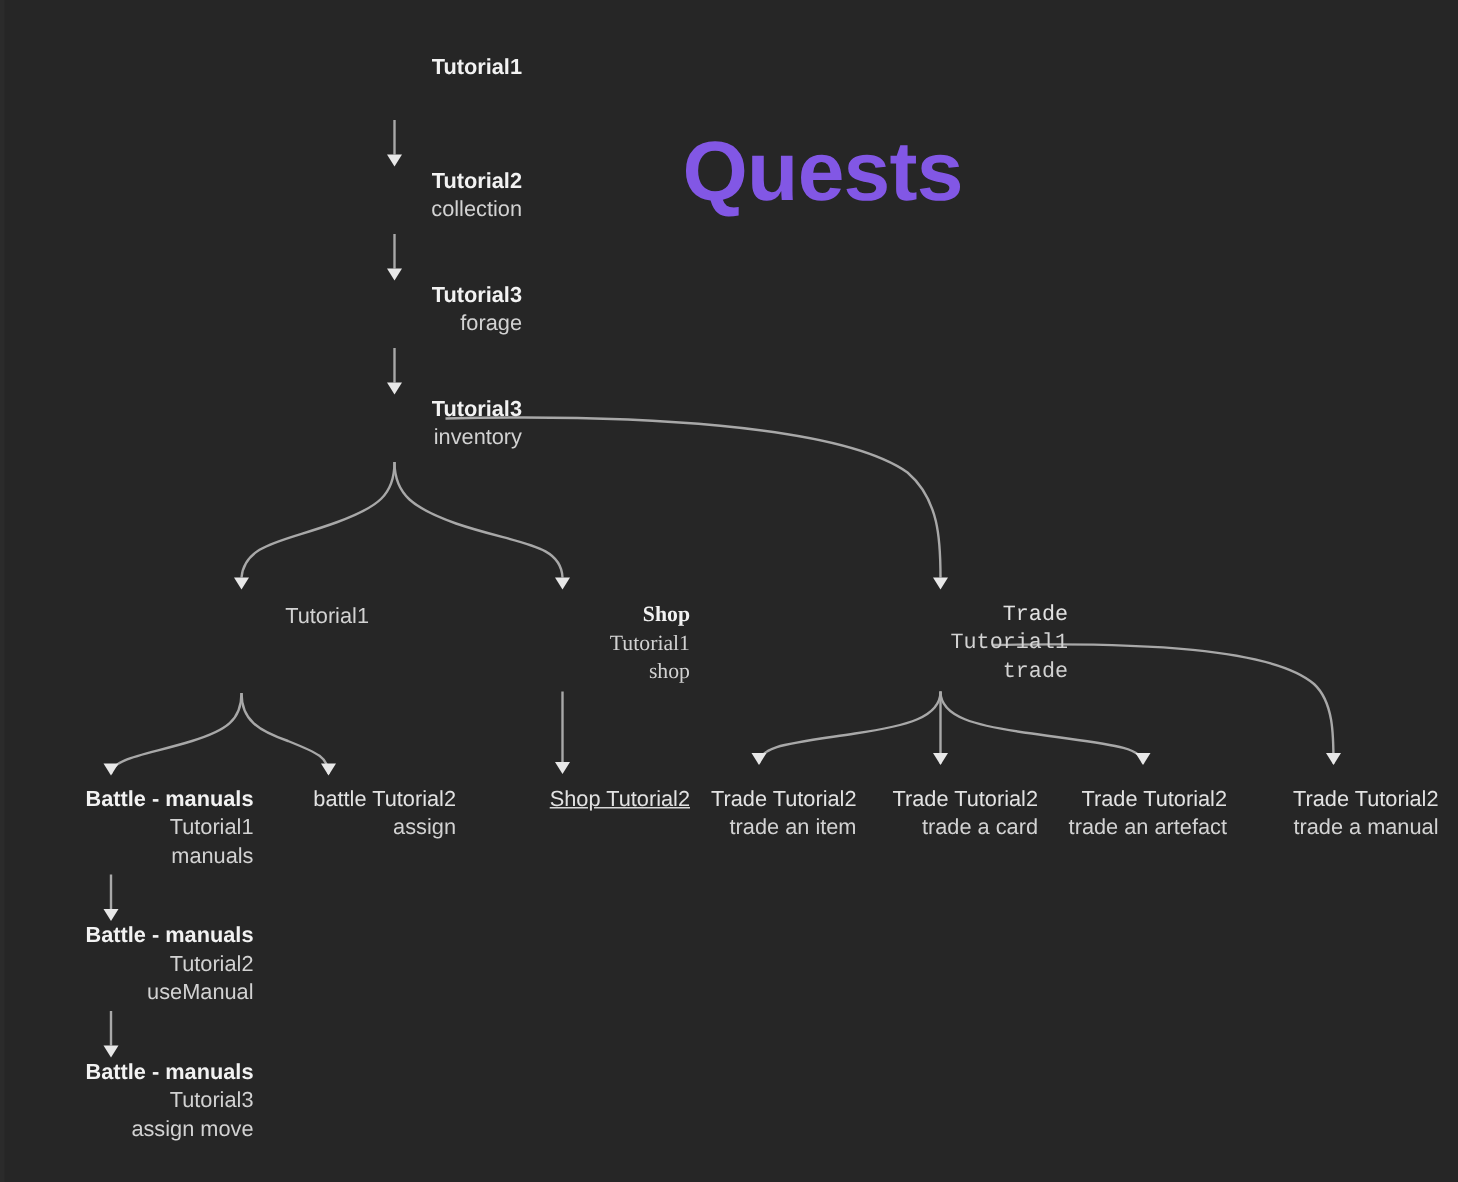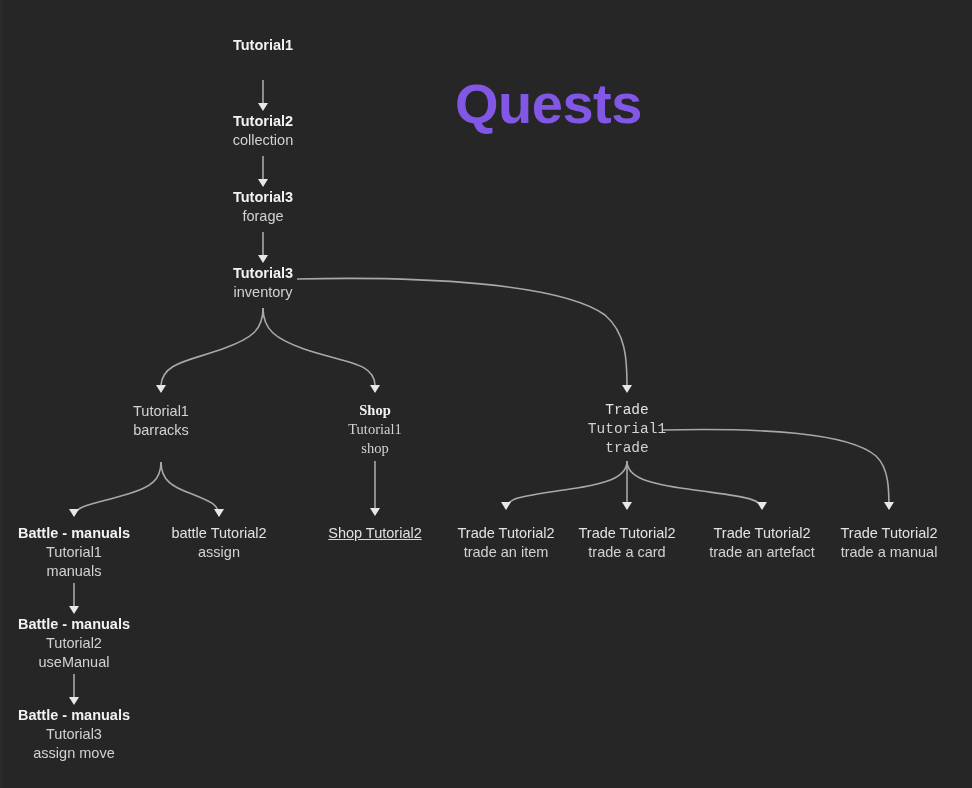--- a/index.html
+++ b/index.html
@@ -38,21 +38,21 @@
   .edge {
     fill: none;
     stroke: #a8a8a8;
     stroke-width: 1.6;
   }
   .arrow-head {
     fill: #e8e8e8;
   }
   .node {
     position: absolute;
-    text-align: center;
+    text-align: right;
     line-height: 1.32;
     color: #d6d6d6;
     font-size: 14.5px;
     white-space: nowrap;
   }
   .node.wrap {
     white-space: normal;
   }
   .node .n-title {
     display: block;
@@ -129,21 +129,21 @@
       <polygon class="arrow-head" points="622,502 632,502 627,510"></polygon>
 
       <path class="edge" d="M627,461 C627,478 650,484 688,489 C735,496 762,497 762,509"></path>
       <polygon class="arrow-head" points="757,502 767,502 762,510"></polygon>
 
       <path class="edge" d="M662,430 C760,428 848,432 876,456 C889,468 889,490 889,509"></path>
       <polygon class="arrow-head" points="884,502 894,502 889,510"></polygon>
     </g>
   </svg>
 
-  <h1 id="page-title" style="left:455px; top:38px;text-align:center;">Quests</h1>
+  <h1 id="page-title" style="left:455px; top:48px;text-align:center;">Quests</h1>
 
   <div class="node" style="left:178px; top:36px; width:170px;">
     <span class="n-title">Tutorial1</span>
   </div>
 
   <div class="node" style="left:178px; top:112px; width:170px;">
     <span class="n-title">Tutorial2</span>
     <span class="n-sub">collection</span>
   </div>
 
@@ -152,21 +152,20 @@
     <span class="n-sub">forage</span>
   </div>
 
   <div class="node" style="left:178px; top:264px; width:170px;">
     <span class="n-title">Tutorial3</span>
     <span class="n-sub">inventory</span>
   </div>
 
   <div class="node" style="left:76px; top:402px; width:170px;">
     <span class="n-sub">Tutorial1</span>
-    <span class="n-sub">barracks</span>
   </div>
 
   <div class="node" style="left:290px; top:401px; width:170px;font-family:Liberation Serif, serif;">
     <span class="n-title">Shop</span>
     <span class="n-sub">Tutorial1</span>
     <span class="n-sub">shop</span>
   </div>
 
   <div class="node" style="left:542px; top:401px; width:170px;font-family:Liberation Mono, monospace;">
     <span class="n-title plain">Trade</span>

